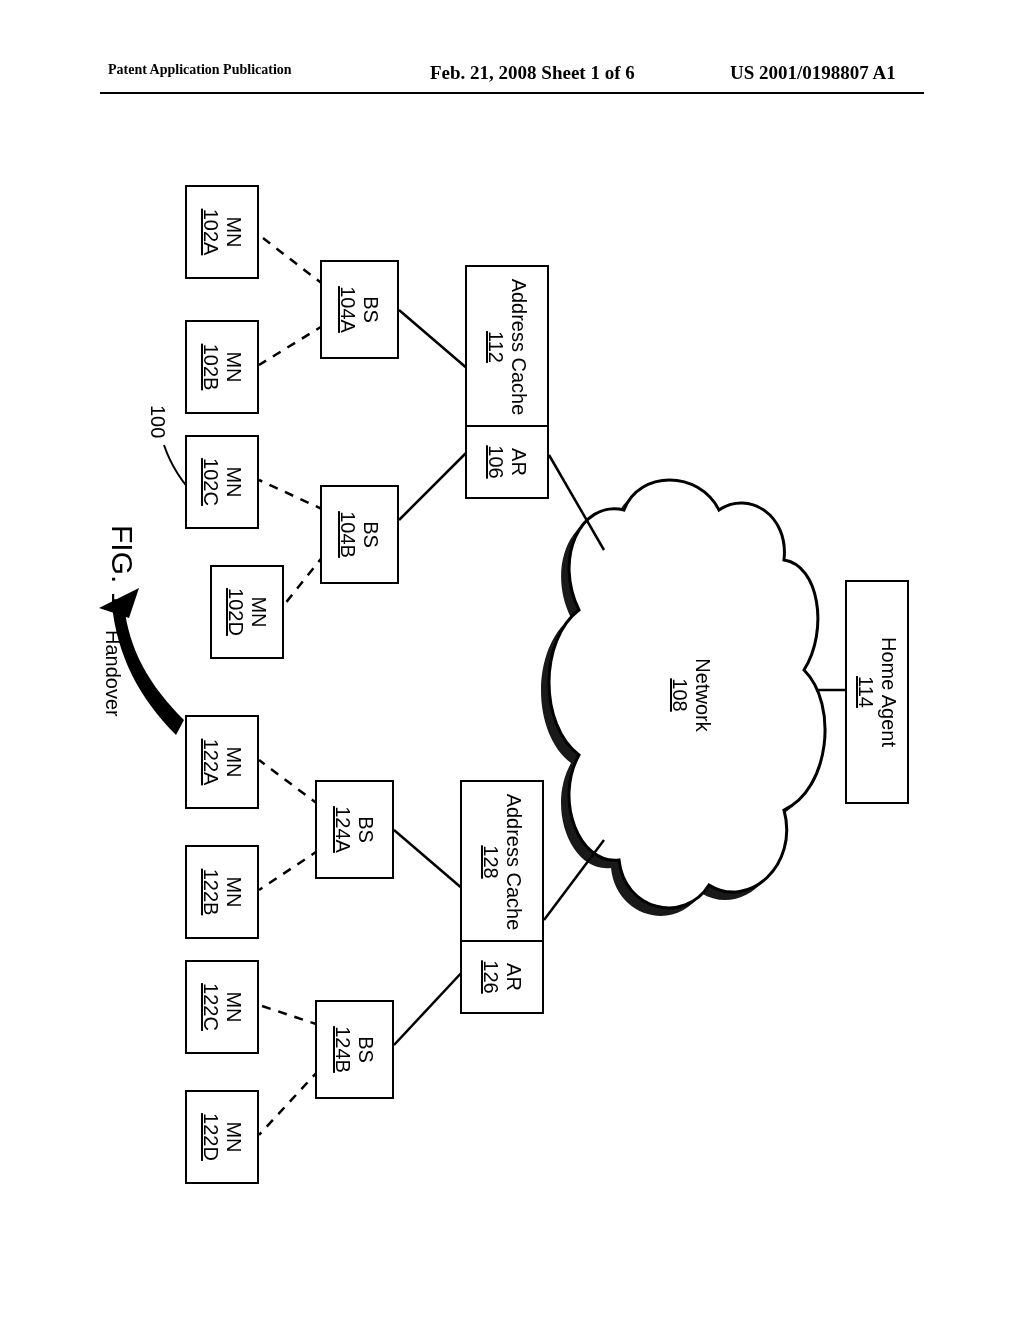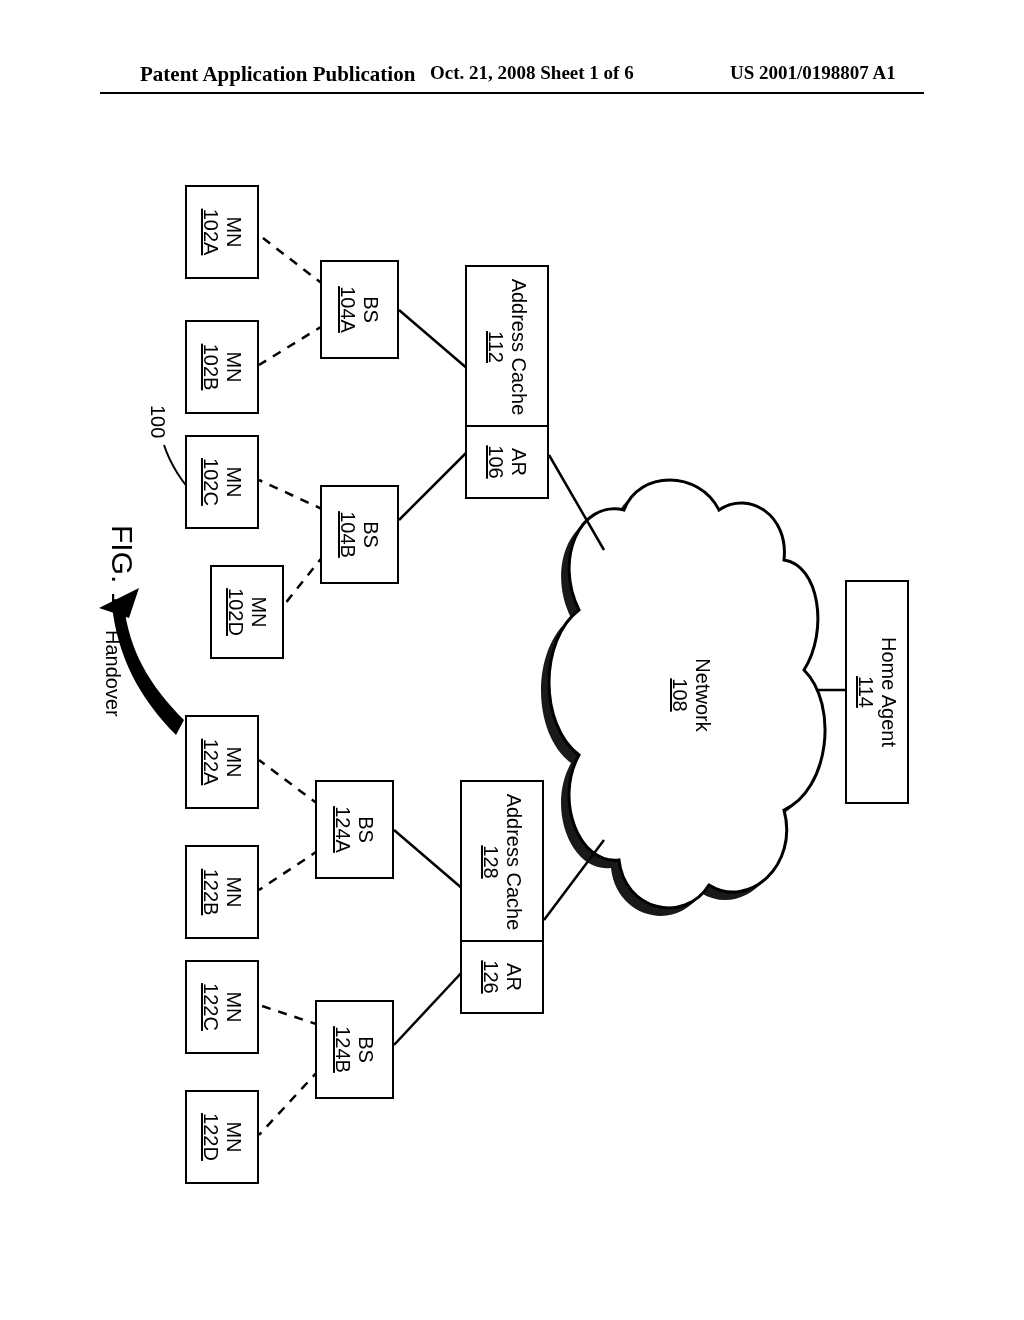--- a/index.html
+++ b/index.html
@@ -20,23 +20,22 @@
     position: absolute;
     top: 62px;
     left: 0;
     width: 1024px;
     height: 30px;
   }
   .hdr-left {
     position: absolute;
     left: 108px;
     top: 0;
-    font-size: 21px;
+    font-size: 14px;
     font-weight: bold;
-    margin-left: 32px;
   }
   .hdr-mid {
     position: absolute;
     left: 430px;
     top: 0;
     font-size: 19px;
     font-weight: bold;
   }
   .hdr-right {
     position: absolute;
@@ -106,21 +105,21 @@
     overflow: visible;
   }
 </style>
 </head>
 <body>
 
 <div class="page">
 
   <div class="header">
     <div class="hdr-left">Patent Application Publication</div>
-    <div class="hdr-mid">Oct. 21, 2008  Sheet 1 of 6</div>
+    <div class="hdr-mid">Feb. 21, 2008  Sheet 1 of 6</div>
     <div class="hdr-right">US 2001/0198807 A1</div>
   </div>
   <div class="hdr-rule"></div>
 
   <div class="figure-wrap">
     <div class="figure">
 
       <svg class="lines" viewBox="0 0 1080 824">
 
         <g>

